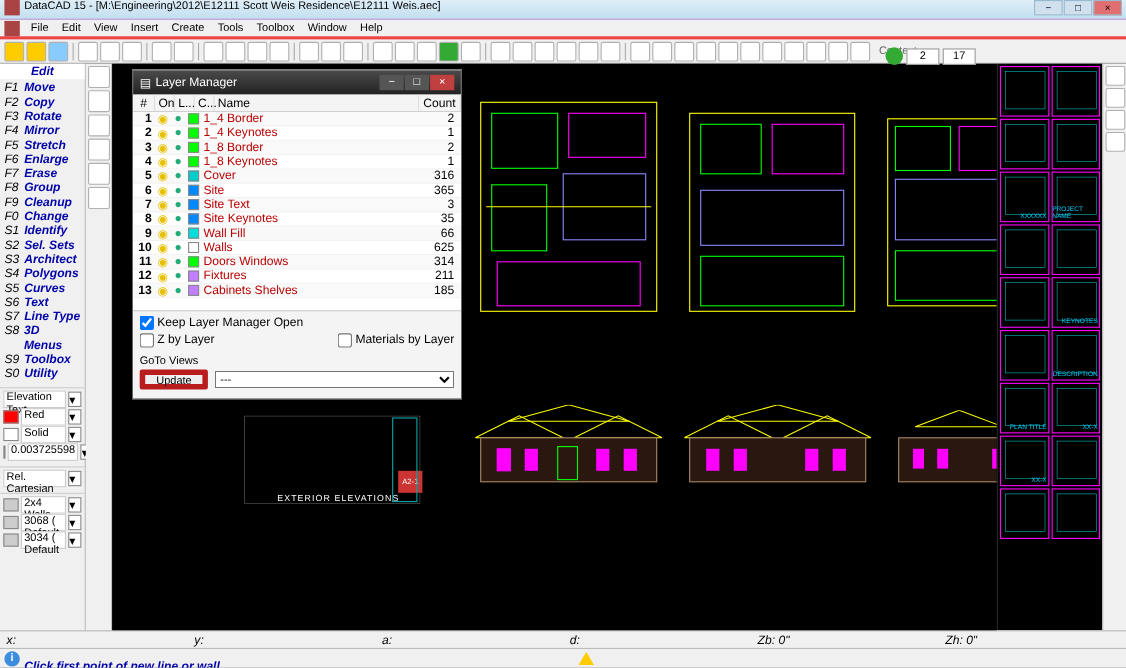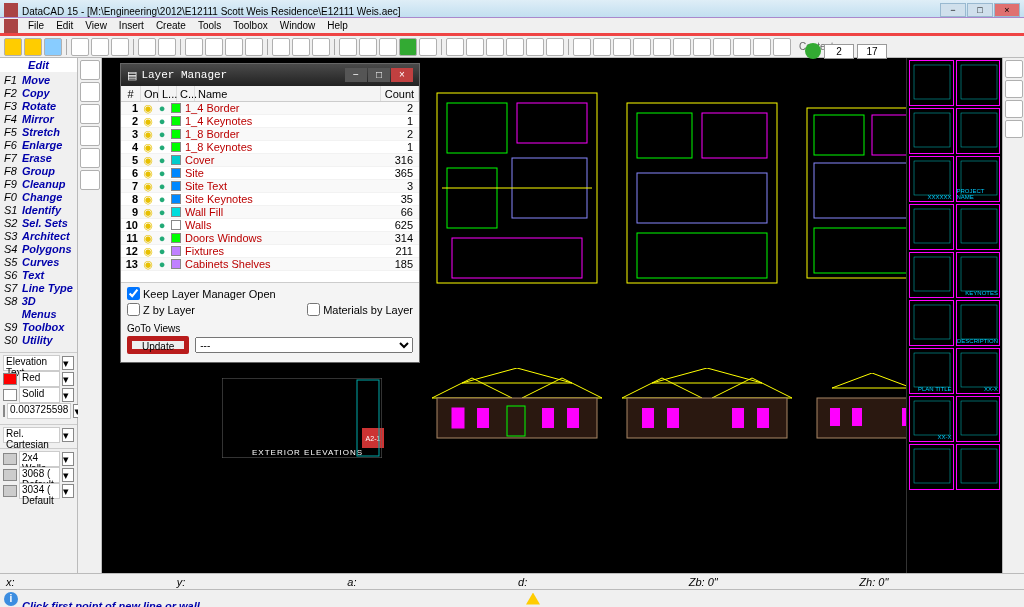--- a/index.html
+++ b/index.html
@@ -1,17 +1,17 @@
 <!DOCTYPE html>
 <html><head>
 <meta charset="utf-8">
 <style>
 * { box-sizing: border-box; margin: 0; padding: 0; font-family: "Segoe UI", Tahoma, sans-serif; font-size: 11px; }
 body { width: 1024px; height: 607px; background: #e8e8e8; overflow: hidden; display: flex; flex-direction: column; }
-.title-bar { height: 18px; background: linear-gradient(#dfeef7,#c2dff0); display: flex; align-items: flex-end; padding: 0 4px; border-bottom: 1px solid #a8c; }
+.title-bar { height: 18px; background: linear-gradient(#dfeef7,#c2dff0); display: flex; align-items: flex-start; padding: 0 4px; border-bottom: 1px solid #a8c; }
 .title-bar .app-icon { width: 14px; height: 14px; background: #a44; margin-right: 4px; }
 .title-bar .title { flex: 1; font-size: 10px; color: #000; }
 .win-buttons { display: flex; gap: 1px; }
 .win-buttons div { width: 26px; height: 14px; background: #d0e0ec; border: 1px solid #99b9d0; text-align: center; line-height: 12px; font-size: 9px; cursor: pointer; }
 .win-buttons .close { background: #e07070; }
 .menu-bar { height: 18px; background: #f0f0f0; display: flex; align-items: center; border-bottom: 3px solid #ef4444; }
 .menu-bar .menu-icon { width: 14px; height: 14px; background: #a44; margin: 0 4px; }
 .menu-bar span { padding: 0 6px; font-size: 10px; cursor: pointer; }
 .toolbar { height: 22px; background: #f0f0f0; display: flex; align-items: center; border-bottom: 1px solid #bbb; padding: 0 4px; gap: 2px; }
 .toolbar .tb { width: 18px; height: 18px; background: #fff; border: 1px solid #b0b0b0; border-radius: 2px; }
@@ -40,37 +40,37 @@
 .right-thumb .th .lbl { position: absolute; bottom: 1px; right: 1px; color: #0cf; font-size: 6px; }
 .status-row { height: 16px; background: #f0f0f0; border-top: 1px solid #bbb; display: flex; align-items: center; font-size: 10px; font-style: italic; }
 .status-row div { flex: 1; padding: 0 6px; }
 .prompt-row { height: 18px; background: #f0f0f0; border-top: 1px solid #bbb; display: flex; align-items: center; padding: 0 4px; gap: 4px; }
 .prompt-row .pi { width: 14px; height: 14px; border-radius: 50%; background: #3c8de0; color: #fff; text-align: center; line-height: 14px; font-weight: bold; font-size: 10px; }
 .prompt-row .pt { color: #00a; font-style: italic; font-weight: bold; font-size: 11px; margin-top: 14px; }
 .prompt-row .warn { width: 14px; height: 12px; background: #fc0; clip-path: polygon(50% 0,100% 100%,0 100%); margin-left: auto; margin-right: 480px;}
 
 .dialog { position: absolute; left: 120px; top: 63px; width: 300px; height: 300px; background: #fff; border: 1px solid #666; box-shadow: 2px 2px 10px rgba(0,0,0,.5); display: flex; flex-direction: column; z-index: 50; }
 .dlg-title { height: 22px; background: linear-gradient(#4a4a4a,#222); color: #fff; display: flex; align-items: center; padding: 0 6px; font-size: 11px; }
-.dlg-title .t { flex: 1; font-family: Liberation Mono, monospace; }
+.dlg-title .t { flex: 1; }
 .dlg-title .bx { width: 22px; height: 14px; background: #555; margin-left: 1px; text-align: center; line-height: 13px; font-size: 10px; cursor: pointer; }
 .dlg-title .bx.close { background: #c04040; }
 .dlg-head { height: 16px; background: #f4f4f4; border-bottom: 1px solid #ccc; display: flex; font-size: 10px; align-items: center; }
 .dlg-head div { border-right: 1px solid #ddd; padding: 0 3px; height: 100%; line-height: 16px; text-align: center; }
 .layer-list { flex: 1; overflow-y: auto; background: #fff; }
 .layer-row { display: flex; align-items: center; height: 13px; font-size: 9px; border-bottom: 1px solid #f2f2f2; }
 .layer-row:nth-child(odd){ background:#f9f9f9;}
 .layer-row .num { width: 20px; text-align: right; padding-right: 3px; font-weight: bold; }
 .layer-row .ic { width: 14px; text-align: center; }
 .layer-row .bulb { color: #e8c000; }
 .layer-row .lock { color: #2a7; }
 .layer-row .clr { width: 10px; height: 10px; border: 1px solid #888; margin: 0 2px; }
 .layer-row .nm { flex: 1; color: #b00; padding-left: 2px; }
 .layer-row .ct { width: 34px; text-align: right; padding-right: 6px; }
 .dlg-foot { border-top: 1px solid #ccc; padding: 4px 6px; background: #f4f4f4; }
-.dlg-foot .chk { font-size: 10px; display: flex; align-items: center; gap: 3px; margin-bottom: 3px; }
+.dlg-foot .chk { font-size: 10px; display: flex; gap: 3px; margin-bottom: 3px; }
 .dlg-foot .row2 { display: flex; justify-content: space-between; font-size: 10px; margin-bottom: 4px; }
 .dlg-foot .btnrow { display: flex; align-items: center; gap: 6px; }
 .dlg-foot button { height: 18px; font-size: 10px; padding: 0 10px; border: 5px solid #b91c1c; background: #eee; border-radius: 2px; cursor: pointer; }
 .dlg-foot select { height: 16px; font-size: 10px; flex: 1; }
 .top-right-box { position: absolute; right: 120px; top: 42px; height: 18px; display: flex; align-items: center; gap: 3px; z-index: 5;}
 .top-right-box .tri { width: 16px; height: 16px; background: #3a3; border-radius: 50%; }
 .top-right-box input { width: 30px; height: 15px; font-size: 10px; border:1px solid #999; text-align:center;}
 </style>
 </head>
 <body>

